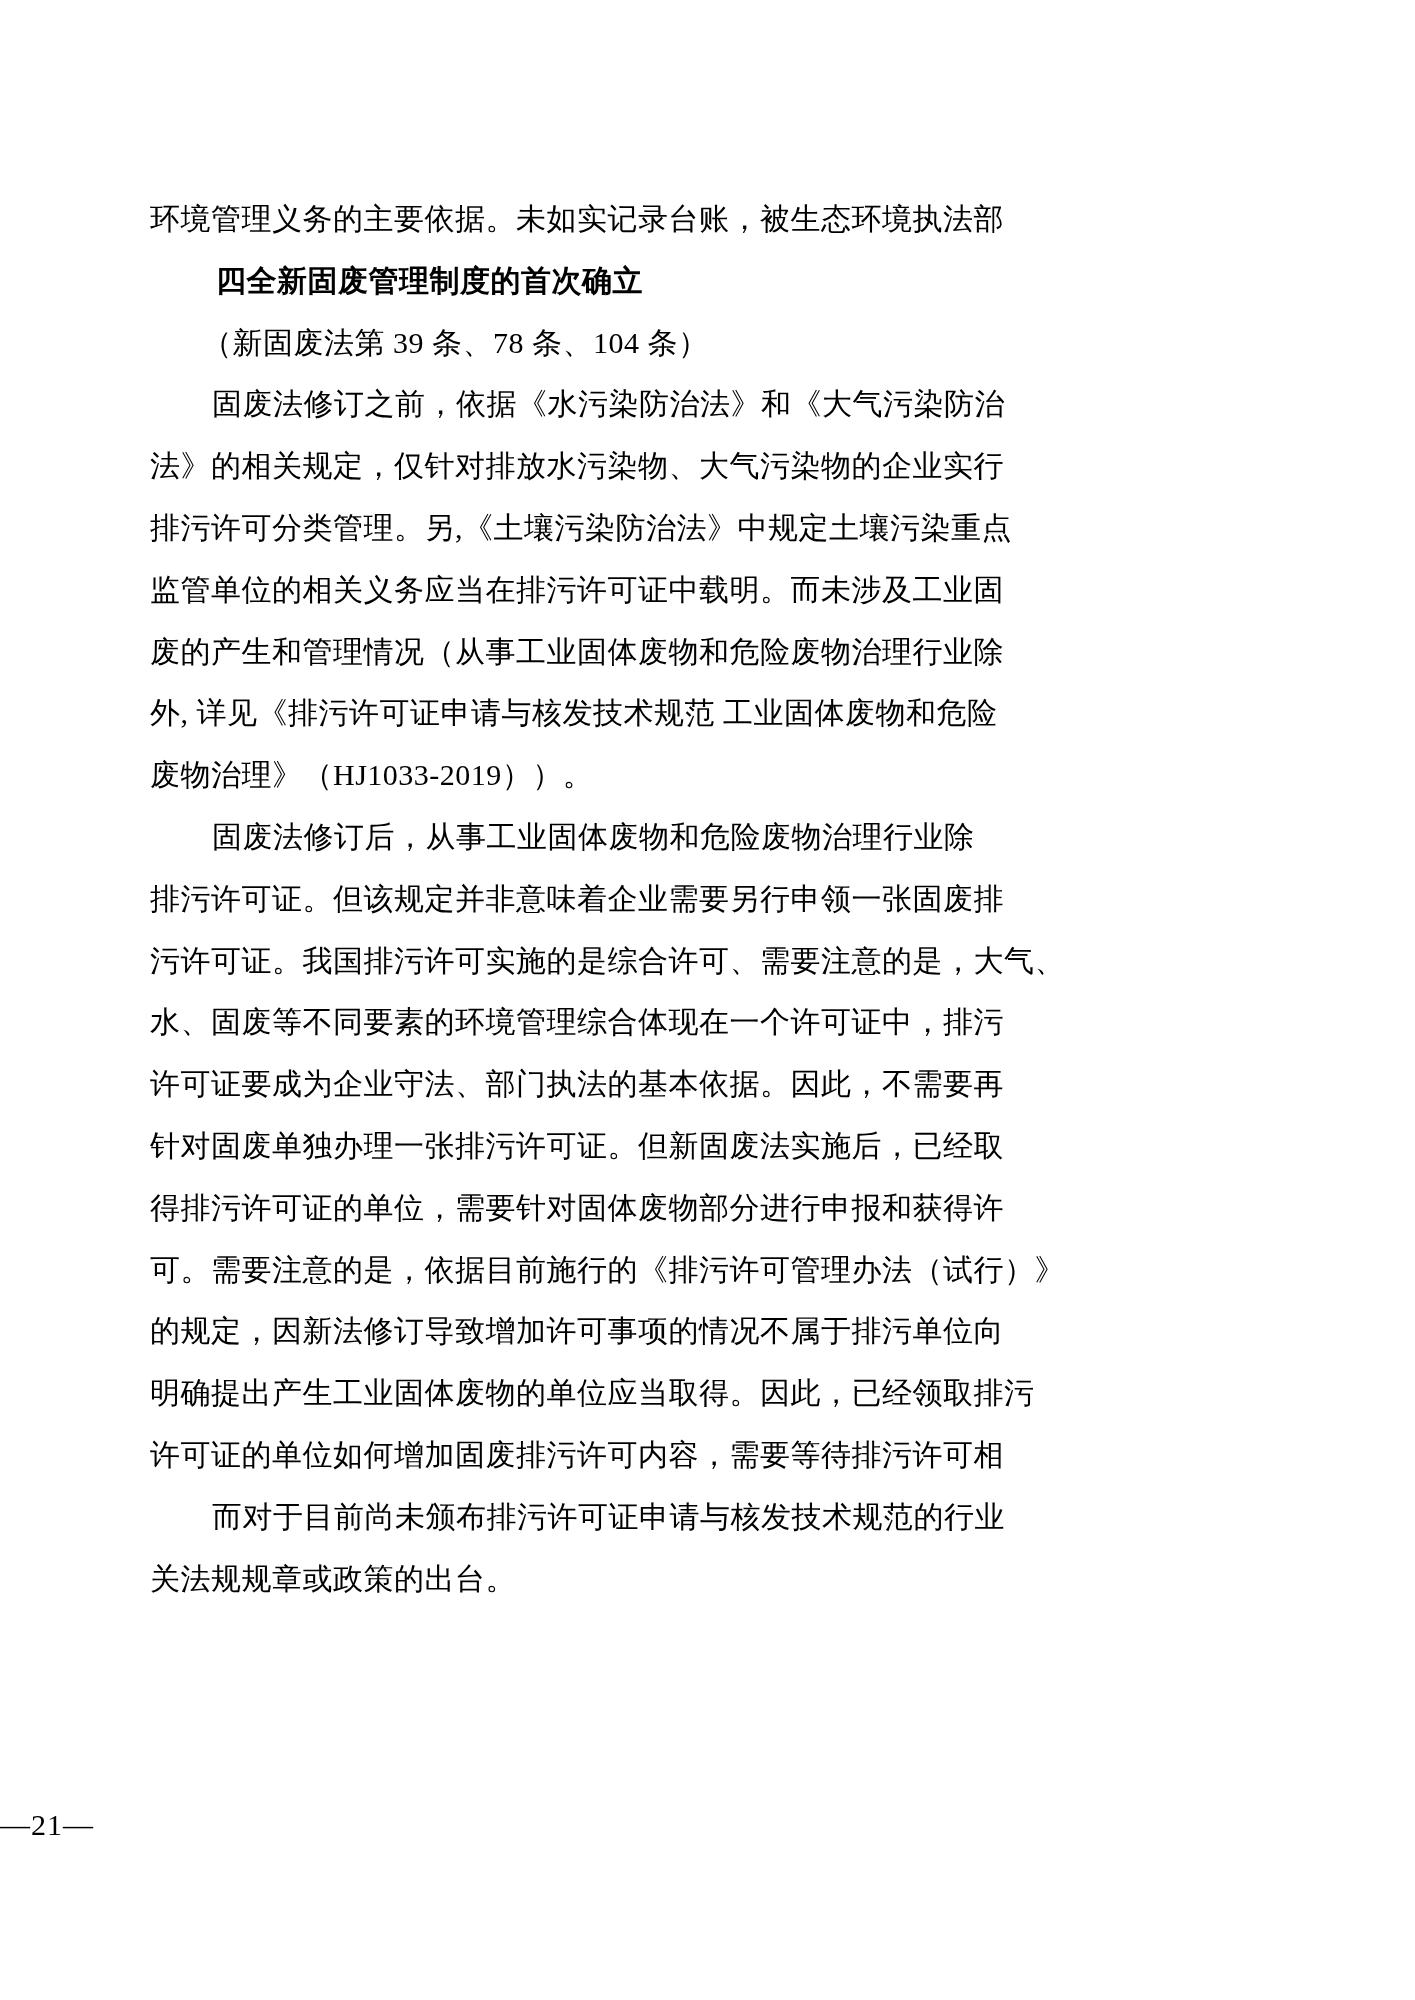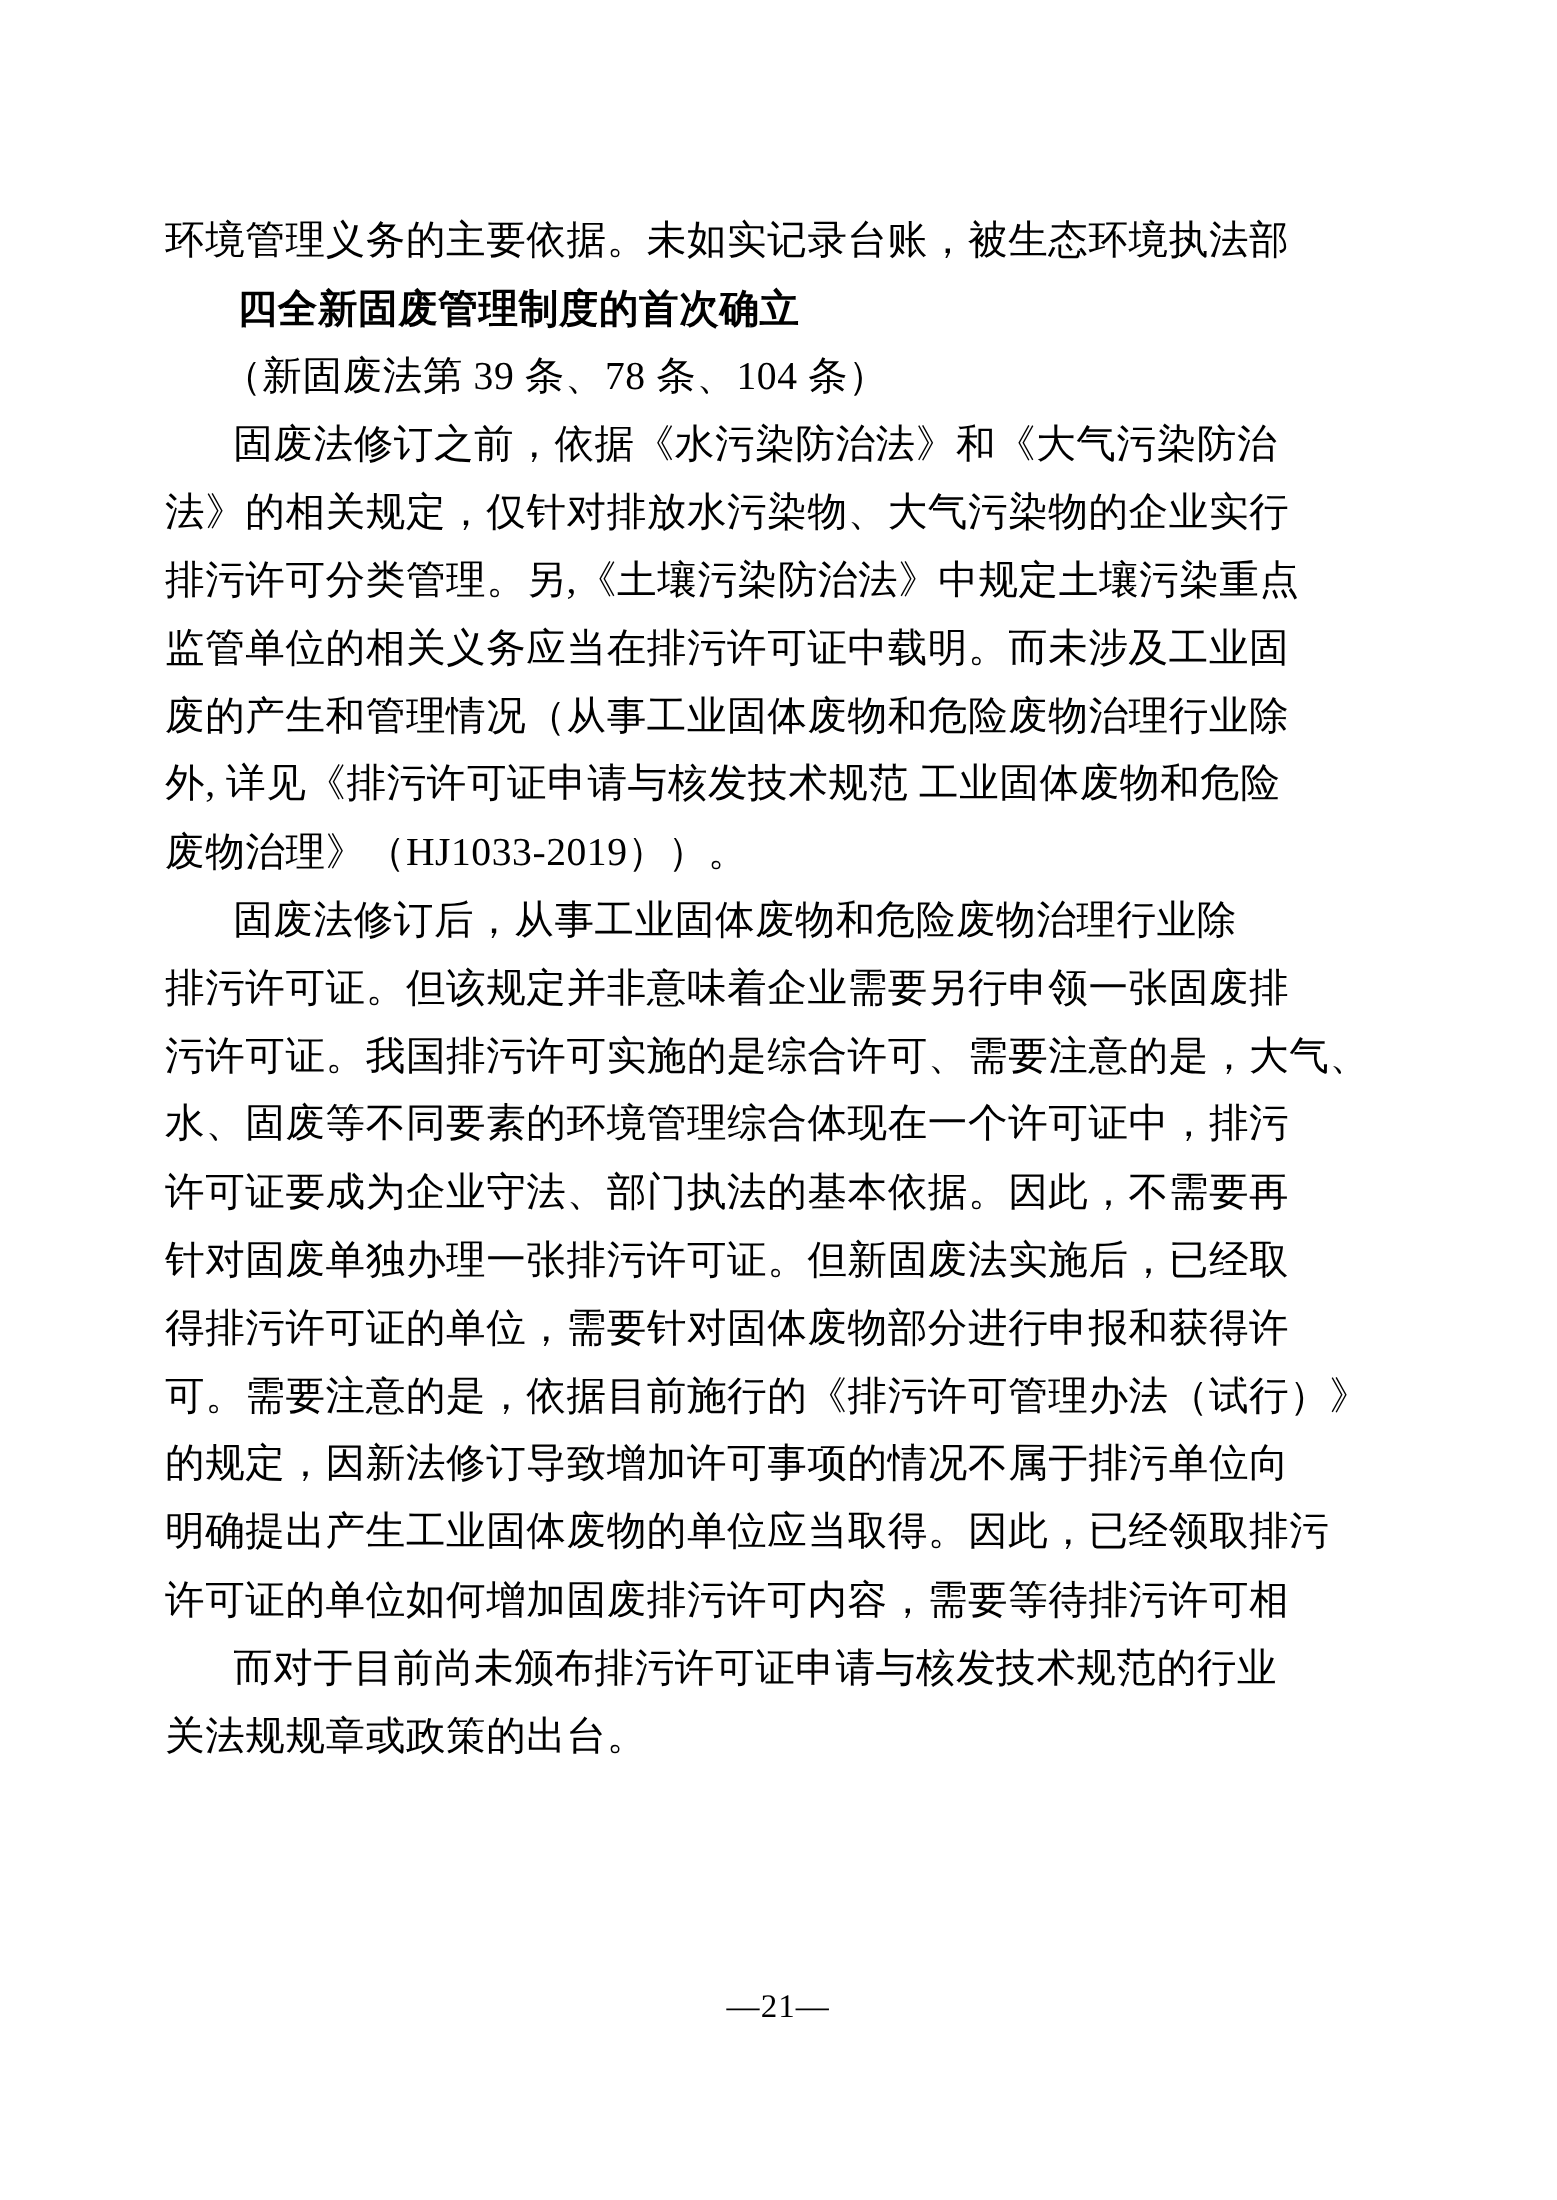--- a/index.html
+++ b/index.html
@@ -16,39 +16,38 @@
     font-family: "Liberation Serif", "DejaVu Serif", serif;
     overflow: hidden;
   }
   .text-block {
     position: absolute;
     left: 150px;
     top: 188px;
     width: 860px;
   }
   .line {
-    font-size: 36px;
+    font-size: 30px;
     line-height: 61.8px;
     height: 61.8px;
     white-space: nowrap;
     letter-spacing: 0.5px;
   }
   .heading {
     font-weight: bold;
     font-family: "Liberation Sans", "DejaVu Sans", sans-serif;
   }
   .ind-heading { padding-left: 66px; }   
   .ind-para    { padding-left: 62px; }   
   .ind-paren   { padding-left: 52px; }   
   .page-number {
     position: absolute;
     left: 0;
     right: 0;
     top: 1808px;
-    text-align: center;
     font-size: 30px;
     letter-spacing: 1px;
     font-family: "Liberation Serif", "DejaVu Serif", serif;
   }
 </style>
 </head>
 <body>
 
 <div class="page">
   <div class="text-block">

